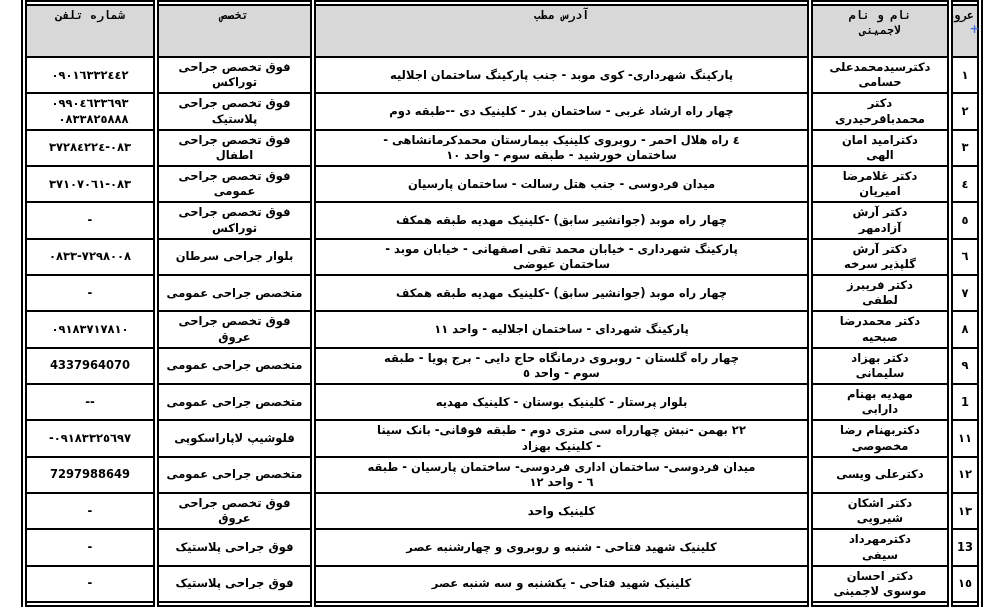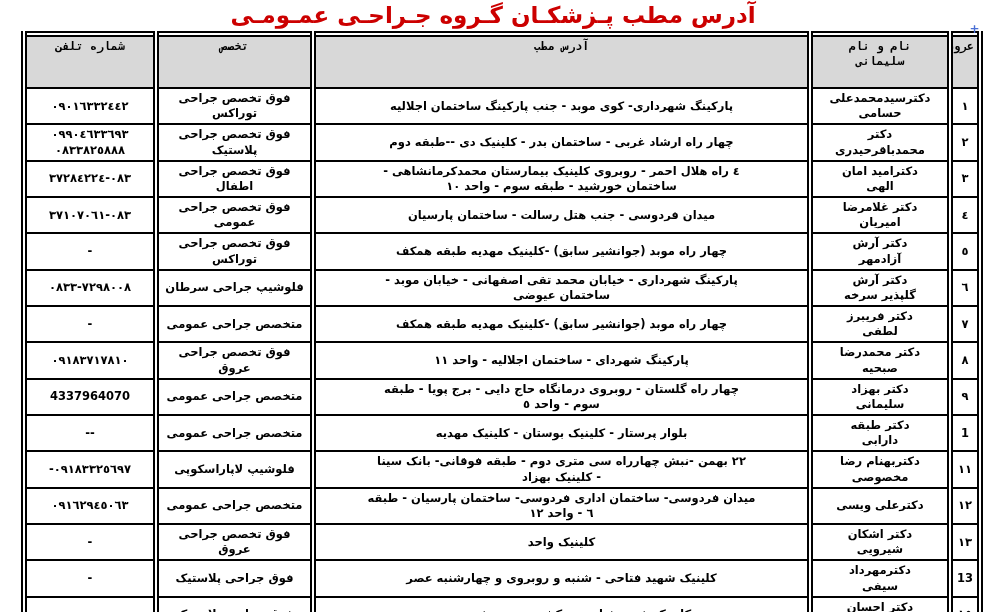--- a/index.html
+++ b/index.html
@@ -61,50 +61,49 @@
     padding-top:3px;
     font-size:11px;
     border-bottom:3px solid #000;
     font-family:Liberation Mono, monospace;
   }
   tbody td{
     height:26px;
     vertical-align:middle;
     background:#fff;
   }
-  td.c-phone span{direction:ltr;unicode-bidi:embed;display:inline-block;}
+  td.c-phone span{direction:ltr;unicode-bidi:embed;display:inline-block;text-align:right;}
   col.w-row{width:30px;}
   col.w-name{width:140px;}
   col.w-address{width:497px;}
   col.w-spec{width:157px;}
   col.w-phone{width:132px;}
 </style>
 </head>
 <body>
 
 <div class="page">
 
-  <h1 class="page-title">آدرس مطب پـزشکـان گـروه جـراحـی عمـومـی</h1>
 
   <div class="plus-handle">+</div>
 
   <div class="table-wrap">
     <table class="doc-table">
       <colgroup>
         <col class="w-row">
           <col class="w-name">
           <col class="w-address">
           <col class="w-spec">
           <col class="w-phone">
       </colgroup>
       <thead>
         <tr>
           <th>عروق</th>
           <th>نام و نام
-سلیمانی</th>
+لاجمینی</th>
           <th>آدرس مطب</th>
           <th>تخصص</th>
           <th>شماره تلفن</th>
         </tr>
       </thead>
       <tbody>
           <tr>
       <td class="c-row">١</td>
       <td class="c-name">دکترسیدمحمدعلی
 حسامی</td>
@@ -150,21 +149,21 @@
       <td class="c-spec">فوق تخصص جراحی
 توراکس</td>
       <td class="c-phone"><span>-</span></td>
     </tr>
           <tr>
       <td class="c-row">٦</td>
       <td class="c-name">دکتر آرش
 گلپذیر سرخه</td>
       <td class="c-address">پارکینگ شهرداری - خیابان محمد تقی اصفهانی - خیابان موبد -
 ساختمان عیوضی</td>
-      <td class="c-spec">فلوشیپ جراحی سرطان</td>
+      <td class="c-spec">بلوار جراحی سرطان</td>
       <td class="c-phone"><span>٧٢٩٨٠٠٨-٠٨٣٣</span></td>
     </tr>
           <tr>
       <td class="c-row">٧</td>
       <td class="c-name">دکتر فریبرز
 لطفی</td>
       <td class="c-address">چهار راه موبد (جوانشیر سابق) -کلینیک مهدیه طبقه همکف</td>
       <td class="c-spec">متخصص جراحی عمومی</td>
       <td class="c-phone"><span>-</span></td>
     </tr>
@@ -181,42 +180,42 @@
       <td class="c-row">٩</td>
       <td class="c-name">دکتر بهزاد
 سلیمانی</td>
       <td class="c-address">چهار راه گلستان - روبروی درمانگاه حاج دایی - برج پویا - طبقه
 سوم - واحد ٥</td>
       <td class="c-spec">متخصص جراحی عمومی</td>
       <td class="c-phone"><span>4337964070</span></td>
     </tr>
           <tr>
       <td class="c-row">1</td>
-      <td class="c-name">دکتر طبقه
+      <td class="c-name">مهدیه بهنام
 دارابی</td>
       <td class="c-address">بلوار پرستار - کلینیک بوستان - کلینیک مهدیه</td>
       <td class="c-spec">متخصص جراحی عمومی</td>
       <td class="c-phone"><span>--</span></td>
     </tr>
           <tr>
       <td class="c-row">١١</td>
       <td class="c-name">دکتربهنام رضا
 مخصوصی</td>
       <td class="c-address">٢٢ بهمن   -نبش چهارراه   سی متری دوم - طبقه فوقانی- بانک سینا
 - کلینیک بهزاد</td>
       <td class="c-spec">فلوشیپ لاپاراسکوپی</td>
       <td class="c-phone"><span>-٠٩١٨٣٣٢٥٦٩٧</span></td>
     </tr>
           <tr>
       <td class="c-row">١٢</td>
       <td class="c-name">دکترعلی ویسی</td>
       <td class="c-address">میدان فردوسی-  ساختمان اداری فردوسی-  ساختمان پارسیان - طبقه
 ٦ - واحد ١٢</td>
       <td class="c-spec">متخصص جراحی عمومی</td>
-      <td class="c-phone"><span>٠٩١٦٢٩٤٥٠٦٣</span></td>
+      <td class="c-phone"><span>7297988649</span></td>
     </tr>
           <tr>
       <td class="c-row">١٣</td>
       <td class="c-name">دکتر اشکان
 شیرویی</td>
       <td class="c-address">کلینیک واحد</td>
       <td class="c-spec">فوق تخصص جراحی
 عروق</td>
       <td class="c-phone"><span>-</span></td>
     </tr>

